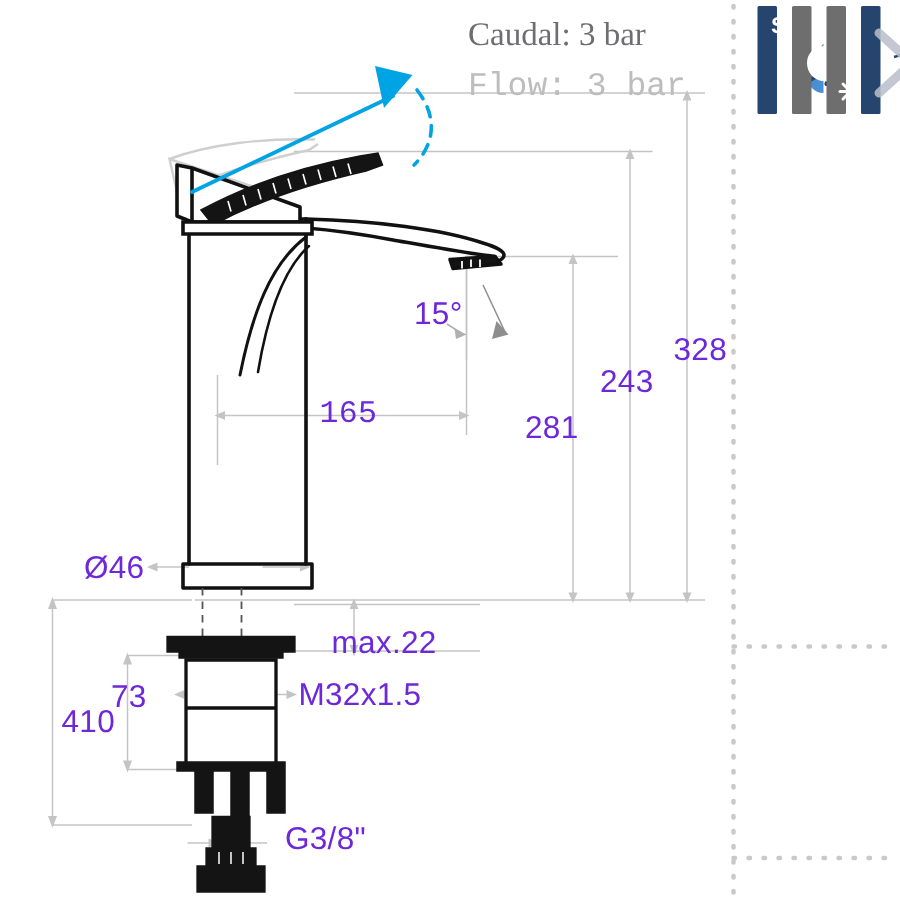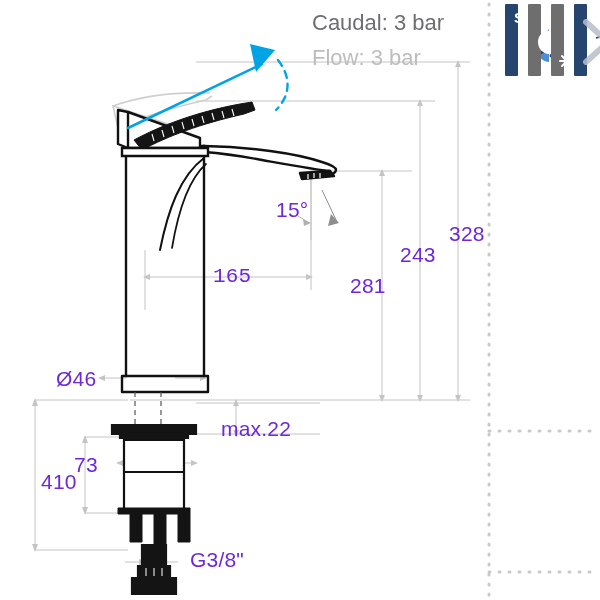--- a/index.html
+++ b/index.html
@@ -19,29 +19,29 @@
     font-family:"Liberation Sans",sans-serif;
     font-size:21px;
     letter-spacing:0.2px;
     white-space:nowrap;
     user-select:none;
   }
   .flowtxt{
     position:absolute;
     color:#bdbdbd;
     font-size:22px;
-    font-family:Liberation Sans, sans-serif;
+    font-family:Liberation Mono, monospace;
     white-space:nowrap;
     text-align:right;
   }
   .caudaltxt{
     position:absolute;
     color:#6e6e72;
     font-size:22px;
-    font-family:Liberation Sans, sans-serif;
+    font-family:Liberation Serif, serif;
     white-space:nowrap;
   }
 
   
   #iconcol{
     position:absolute;left:505px;top:4px;
     width:82px;
     display:flex;flex-direction:row;gap:10px;
   }
   .icon-tile{
@@ -250,20 +250,21 @@
   <div class="dimtxt" style="left:437px;top:222px;margin-left:12px;">328</div>
 
   <div class="dimtxt" style="left:56px;top:367px;">Ø46</div>
 
   <div class="dimtxt" style="left:198px;top:417px;margin-left:23px;">max.22</div>
 
   <div class="dimtxt" style="left:74px;top:453px;">73</div>
 
   <div class="dimtxt" style="left:14px;top:470px;margin-left:27px;">410</div>
 
+  <div class="dimtxt" style="left:199px;top:452px;">M32x1.5</div>
 
   <div class="dimtxt" style="left:190px;top:548px;">G3/8"</div>
 
   <div id="iconcol">
 
     <div class="icon-tile icon-navy">
       <span class="tile-s2">S2</span>
       <svg width="72" height="72" viewBox="0 0 72 72">
         <path d="M44,18 C44,18 58,36 58,45 C58,53.5 51.7,60 44,60
                  C36.3,60 30,53.5 30,45 C30,36 44,18 44,18 Z" fill="#ffffff"></path>

